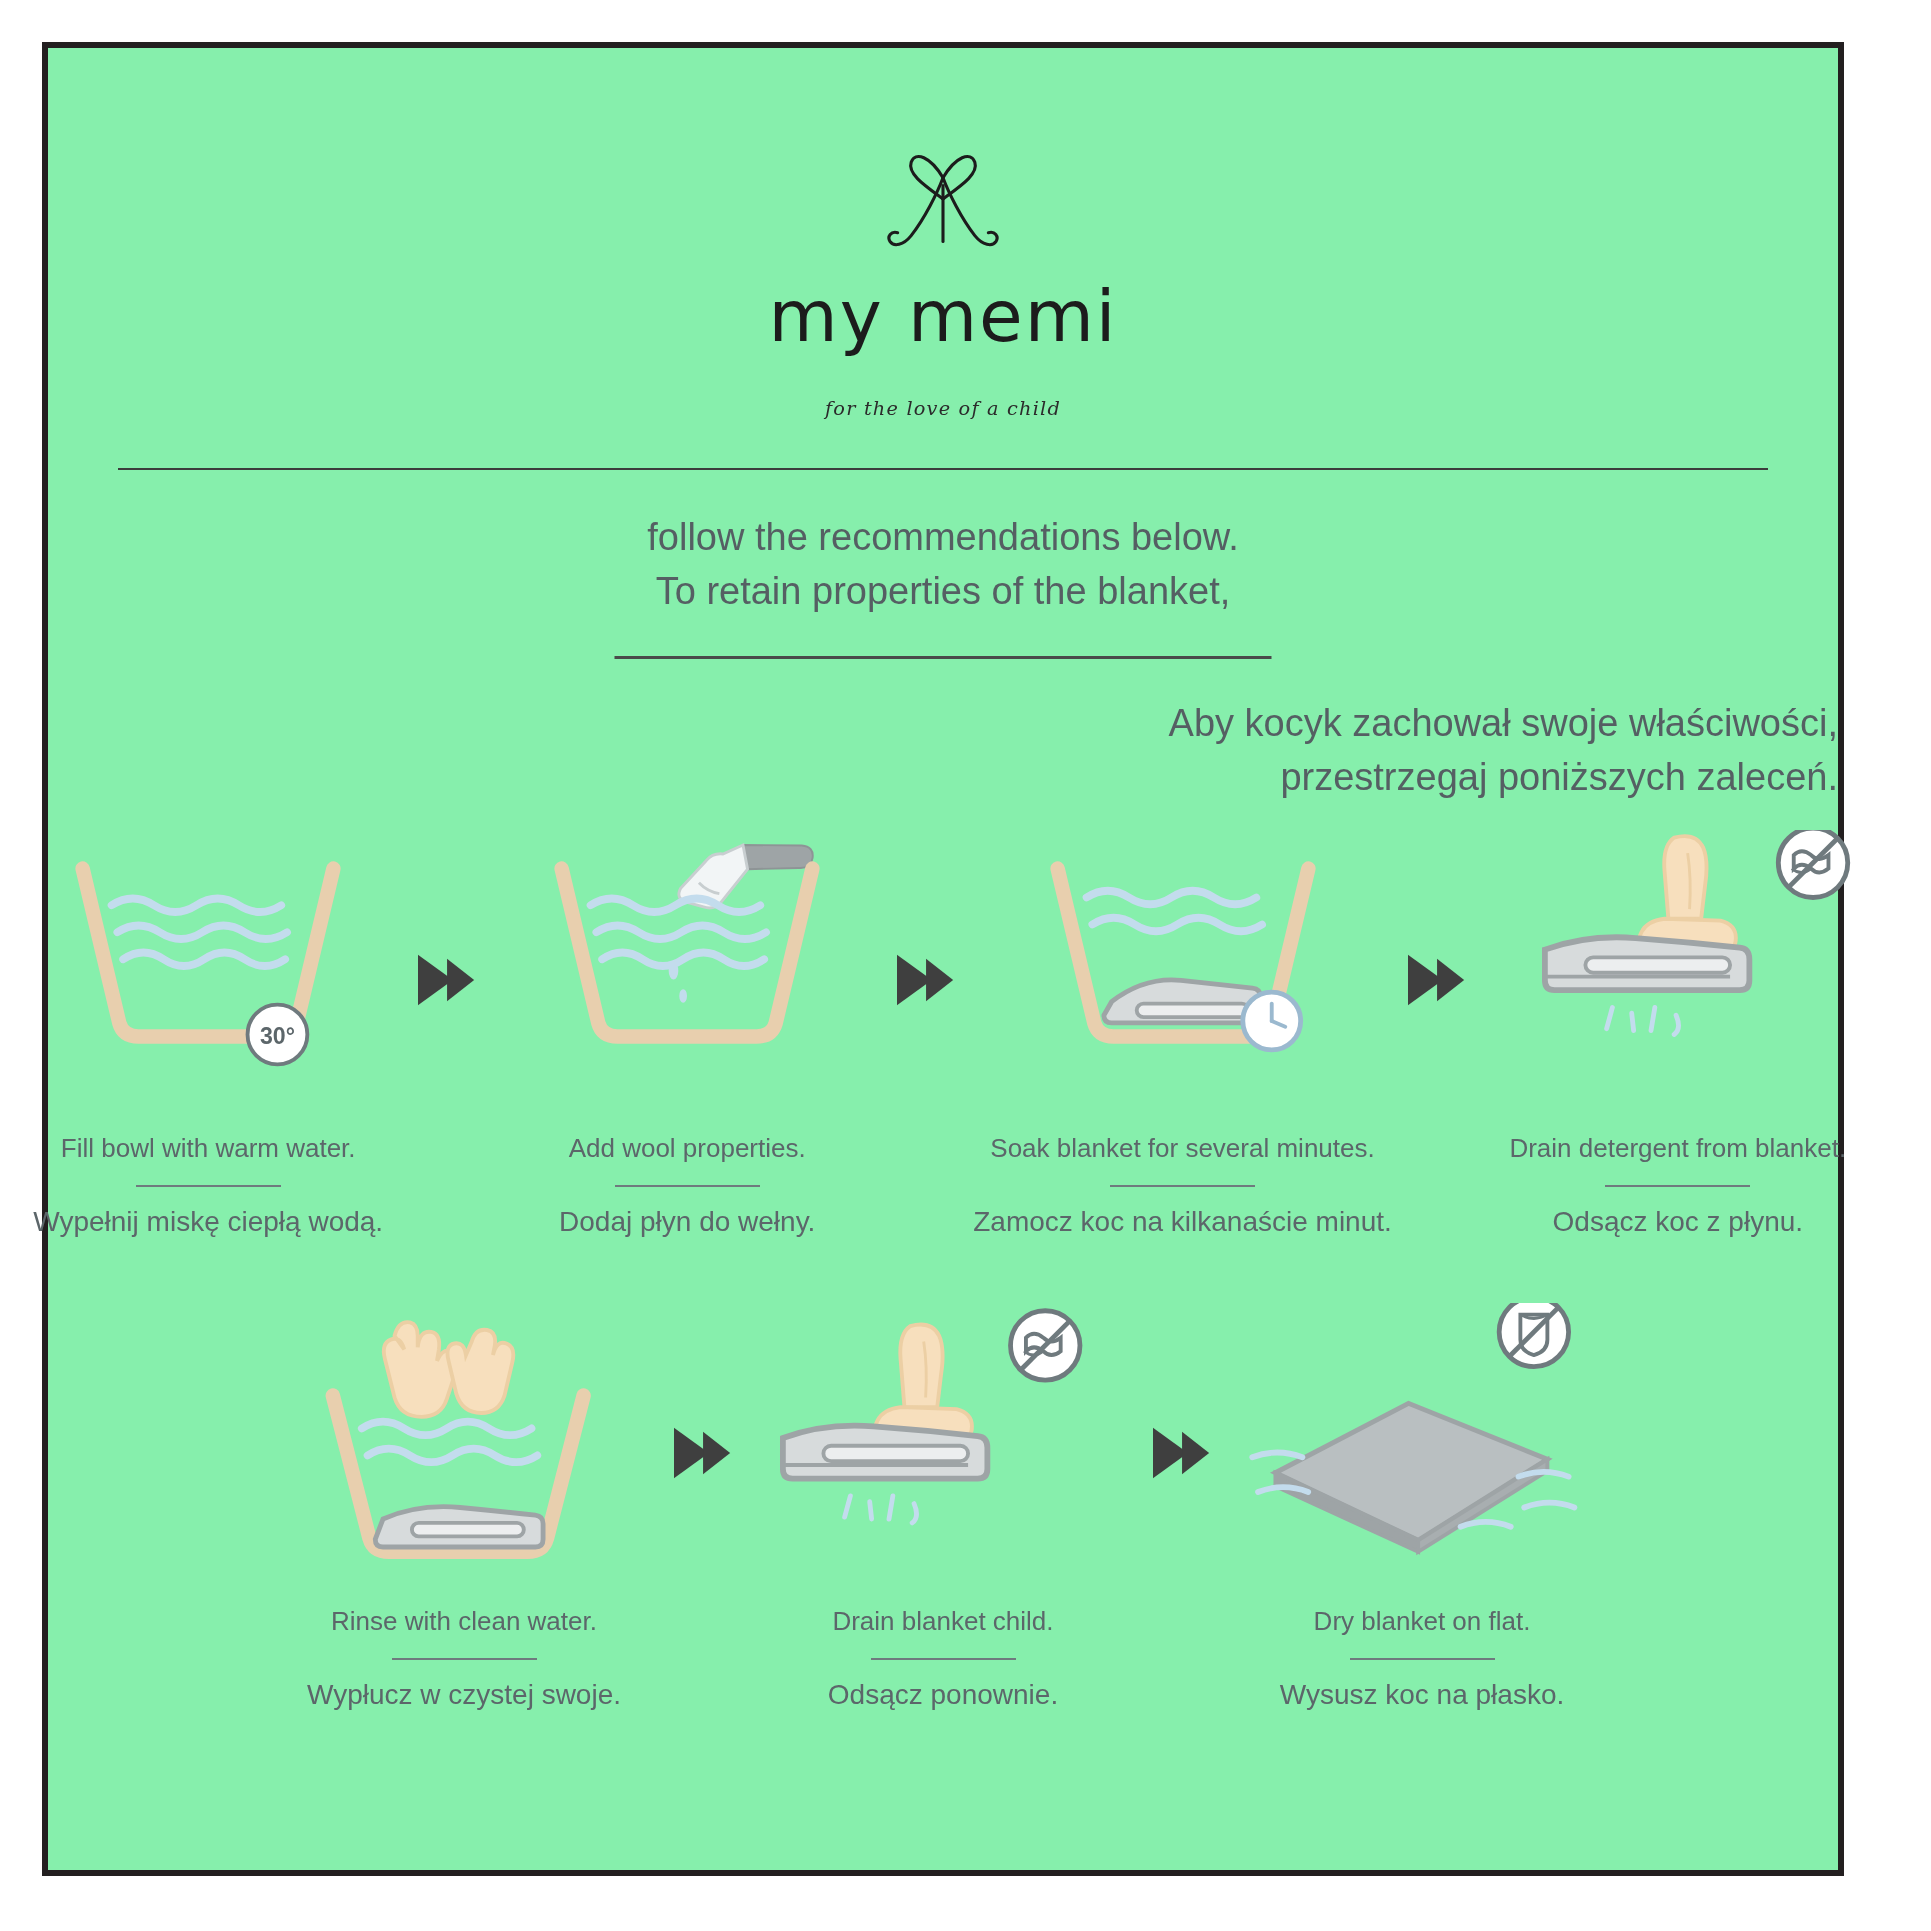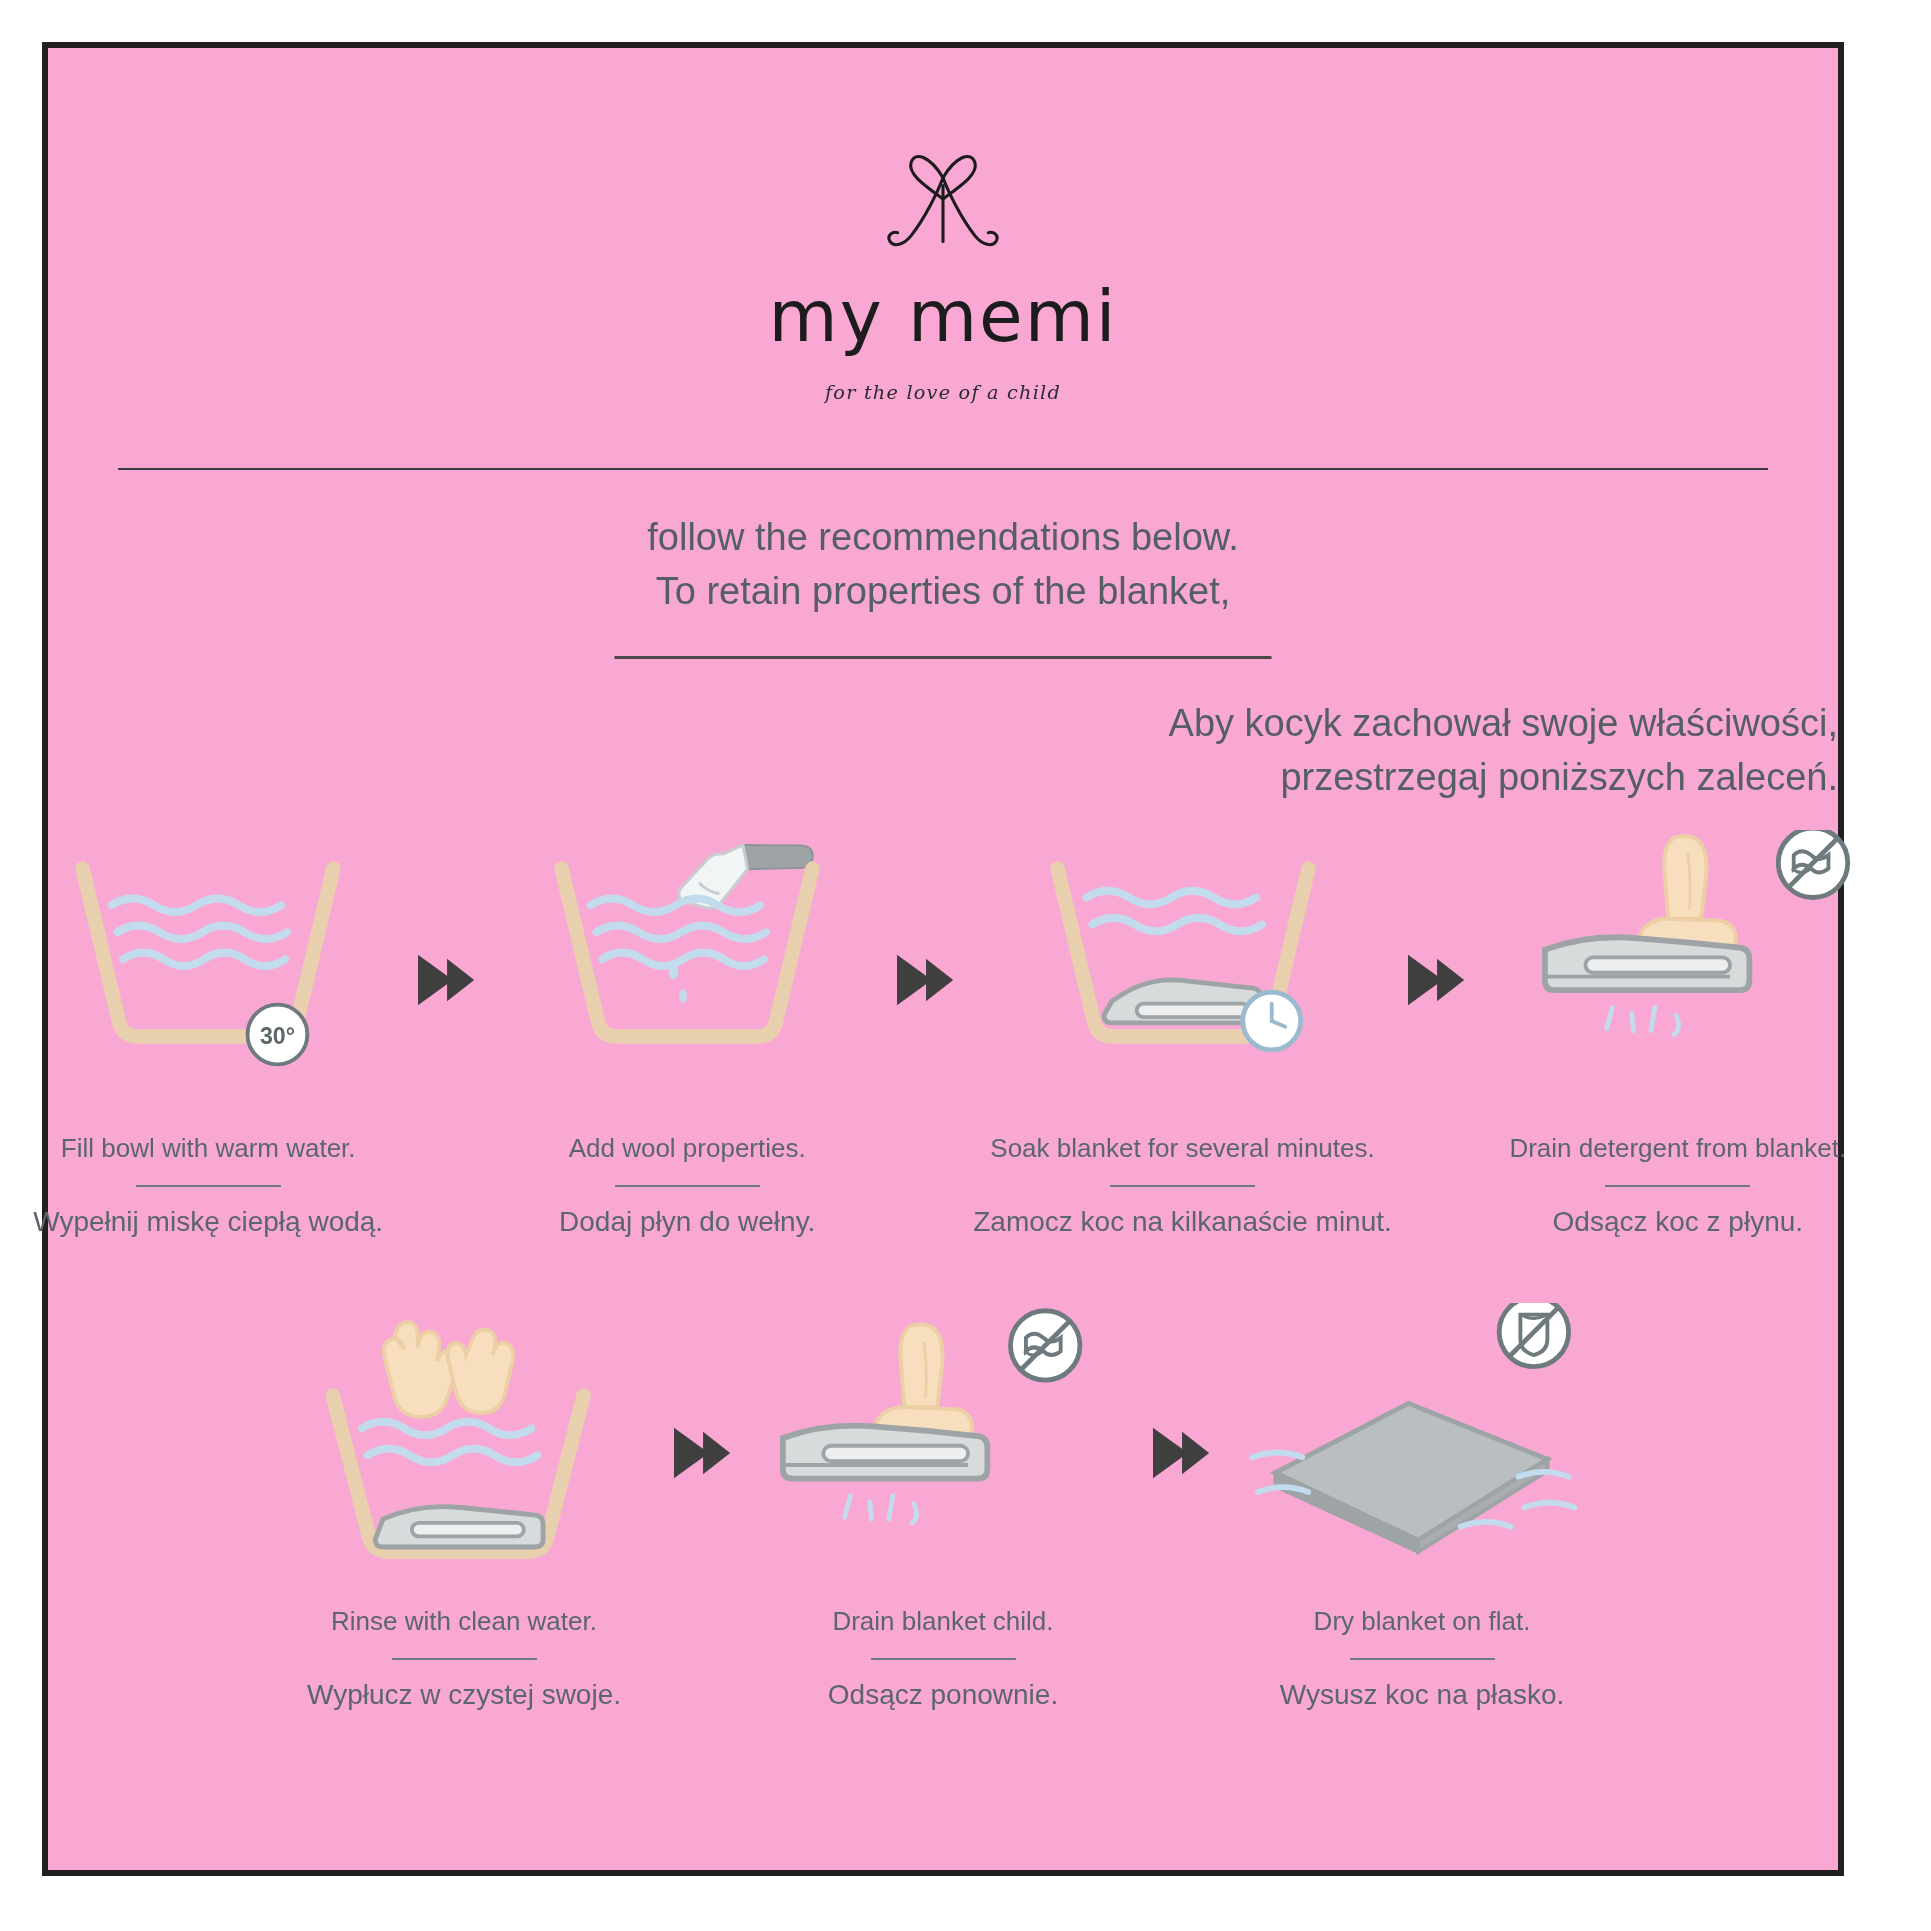--- a/index.html
+++ b/index.html
@@ -19,21 +19,21 @@
     height: 1931px;
     background: #ffffff;
   }
   .card {
     position: absolute;
     left: 42px;
     top: 42px;
     width: 1802px;
     height: 1834px;
     border: 6.8px solid #231f20;
-    background: #f9a8d4;
+    background: #86efac;
     box-sizing: border-box;
     text-decoration: underline;
   }
 
   
   .brand-block {
     position: absolute;
     left: 0;
     right: 0;
     top: 87px;
@@ -52,21 +52,21 @@
     color: #1c1c1c;
     font-weight: 400;
     margin-top: 13.5px;
   }
   .brand-tagline {
     font-family: "DejaVu Serif", serif;
     font-style: italic;
     font-size: 19.3px;
     letter-spacing: 1.2px;
     color: #2b2b2b;
-    margin-top: 23px;
+    margin-top: 39px;
   }
   .rule-wide {
     position: absolute;
     left: 70px;
     right: 70px;
     top: 420px;
     height: 1.9px;
     background: #3c3c3c;
   }
 

